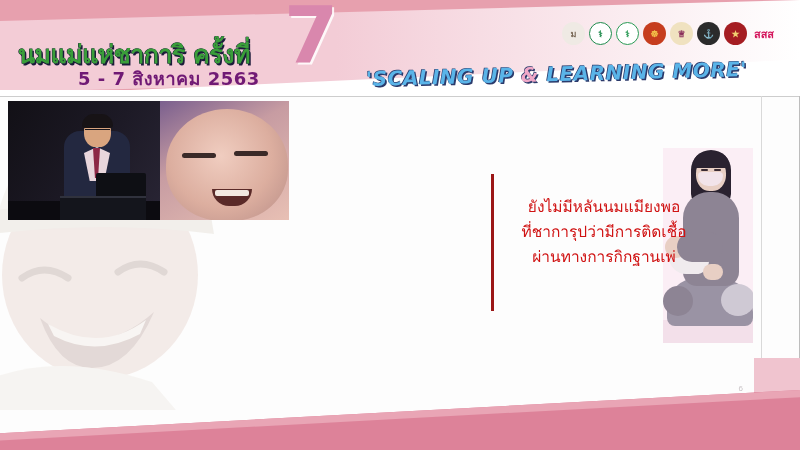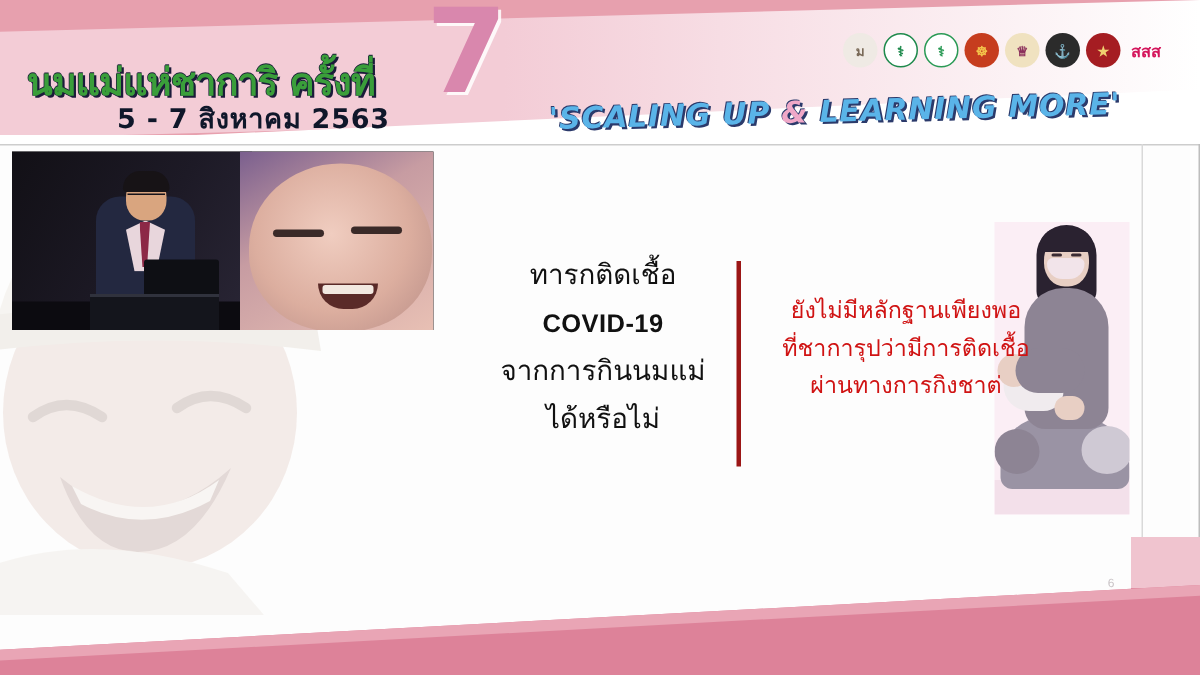--- a/index.html
+++ b/index.html
@@ -40,21 +40,21 @@
   }
   #title-line1 {
     left:28px; top:5px; font-size:25px; color:#2196d6;
     text-shadow: 1.5px 1.5px 0 #1b1b3a, -0.5px 0 0 #1b1b3a, 0 -0.5px 0 #1b1b3a;
   }
   #title-line2 {
     left:18px; top:34px; font-size:25px; color:#3a9e3a;
     text-shadow: 1.5px 1.5px 0 #1b1b3a, -0.5px 0 0 #1b1b3a, 0 -0.5px 0 #1b1b3a;
   }
   #title-date {
-    left:78px; top:64px; font-size:18px; color:#0f172a; letter-spacing:0.5px;
+    left:78px; top:64px; font-size:18px; color:#701a75; letter-spacing:0.5px;
   }
   #big-seven {
     position:absolute; z-index:4; left:284px; top:-4px;
     font-family:"DejaVu Sans", sans-serif; font-weight:bold;
     font-size:78px; color:#d987ad; line-height:1;
     text-shadow: 2px 2px 0 rgba(255,255,255,.85);
   }
 
   #tagline {
     position:absolute; z-index:6; left:366px; top:62px;
@@ -300,33 +300,27 @@
     <div id="podium"></div>
     <div id="feed-screen">
       <div class="baby-face"></div>
       <div class="baby-eye" style="left:22px; top:52px;"></div>
       <div class="baby-eye" style="left:74px; top:50px;"></div>
       <div class="baby-mouth" style="left:52px; top:88px;"></div>
       <div class="baby-teeth" style="left:55px; top:89px;"></div>
     </div>
   </div>
 
-  <div id="question-block">
-    <div>ทารกติดเชื้อ</div>
-    <div class="en">COVID-19</div>
-    <div>จากการกินนมแม่</div>
-    <div>ได้หรือไม่</div>
-  </div>
 
   <div id="red-divider"></div>
 
   <div id="answer-block">
-    <div>ยังไม่มีหลักฐานเพียงพอ</div>
+    <div>ยังไม่มีหลันนมแมียงพอ</div>
     <div>ที่ชาการุปว่ามีการติดเชื้อ</div>
-    <div>ผ่านทางการกิงชาต่</div>
+    <div>ผ่านทางการกิกฐานเพ่</div>
   </div>
 
   <div id="illustration">
     <div id="ill-floor"></div>
     <div id="ill-lap"></div>
     <div id="ill-knee-r"></div>
     <div id="ill-hair-back"></div>
     <div id="ill-torso"></div>
     <div id="ill-head"></div>
     <div id="ill-hair-top"></div>

